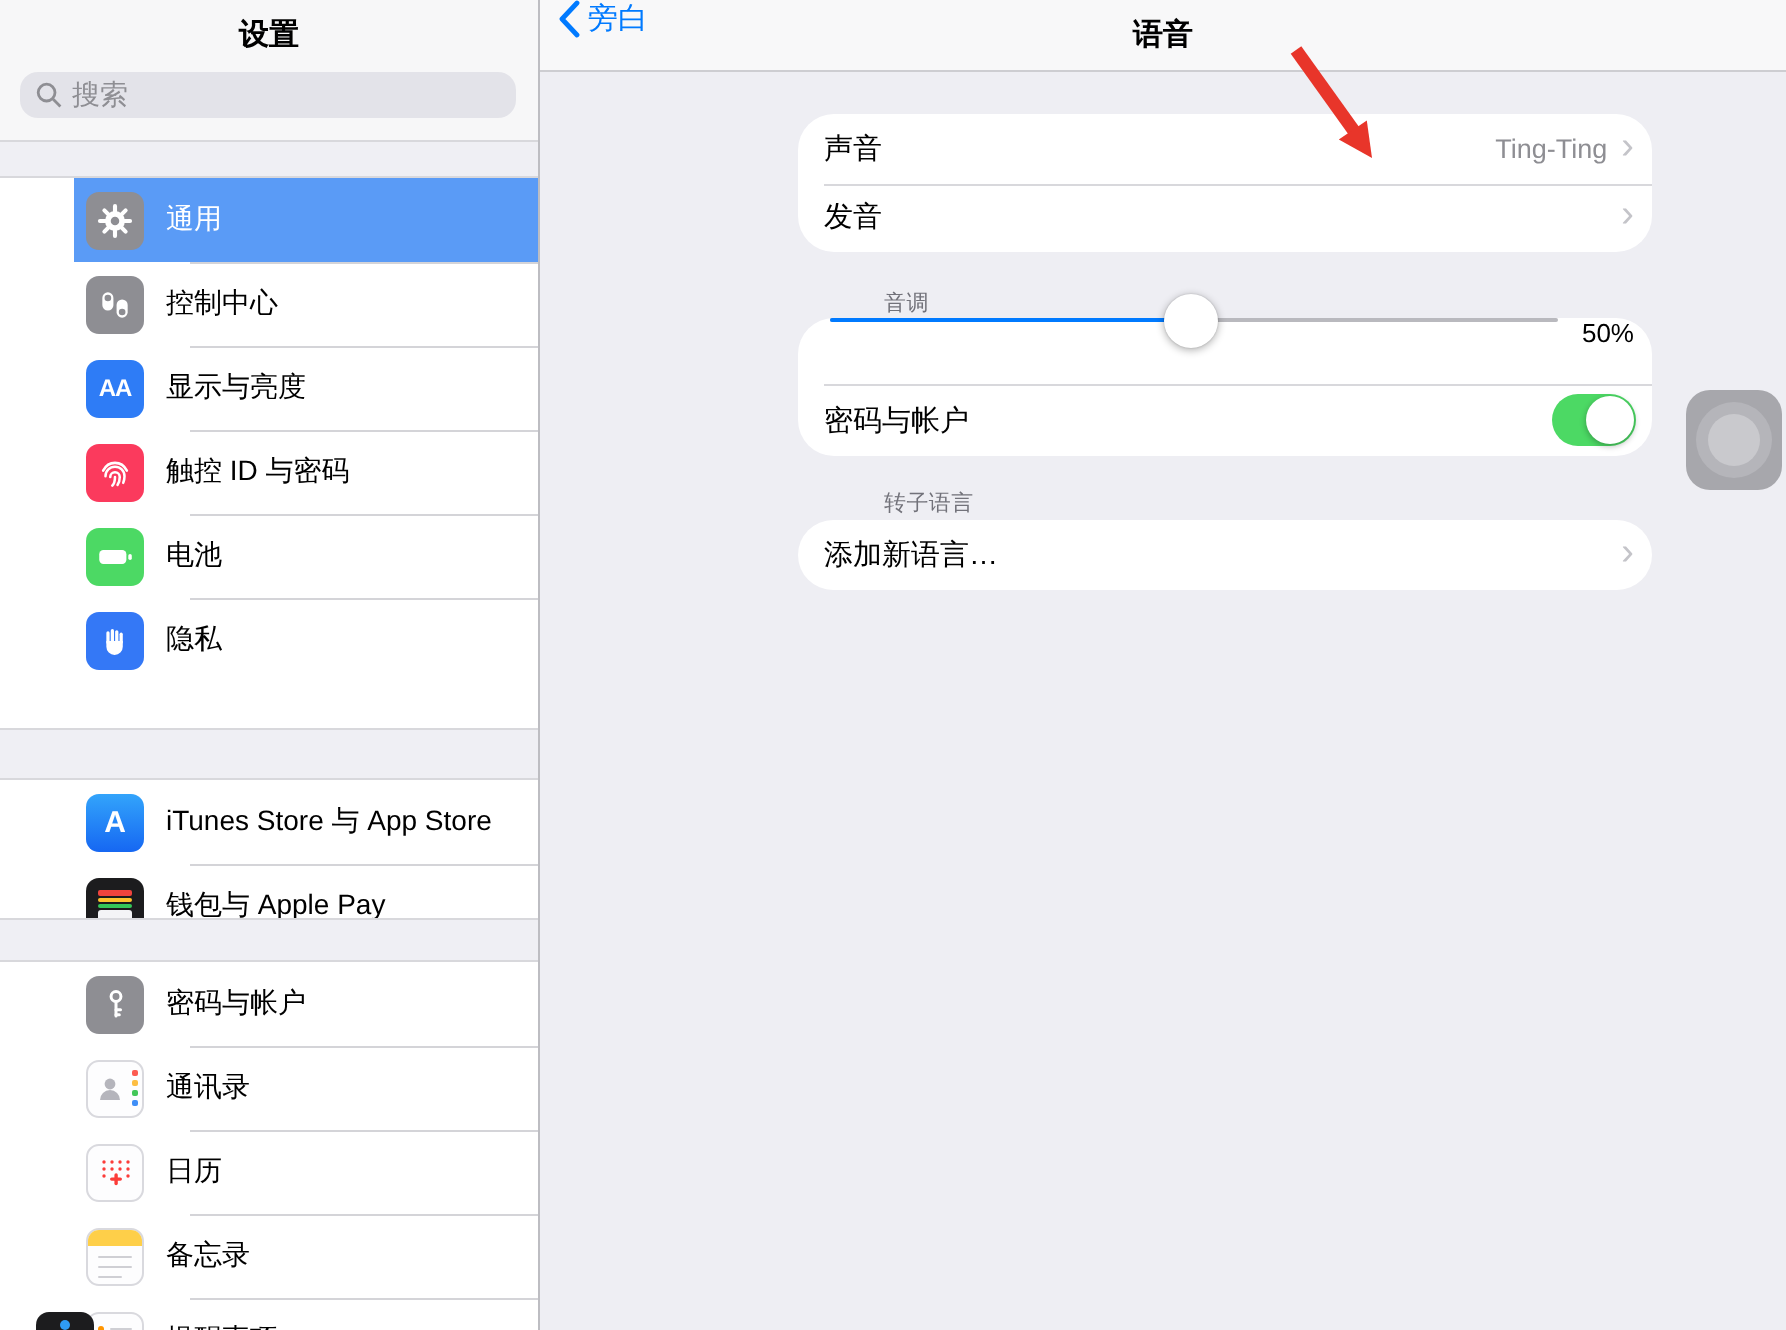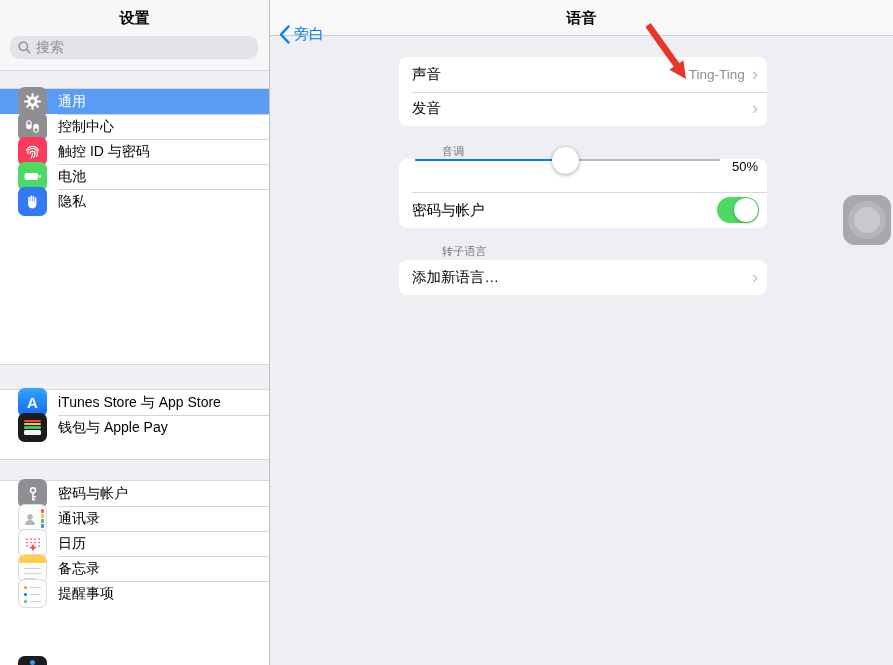--- a/index.html
+++ b/index.html
@@ -12,21 +12,21 @@
   .sb-top { position:absolute; left:0; top:0; width:100%; height:70px; background:#f7f7f8; }
   .sb-title { position:absolute; top:0; left:0; width:100%; height:36px; line-height:36px; text-align:center; font-size:15px; font-weight:700; color:#000; }
   .search-box { position:absolute; left:10px; right:11px; top:36px; height:23px; background:#e3e3e9; border-radius:9px; display:flex; align-items:center; padding:0 8px; gap:5px; }
   .search-ph { font-size:14px; color:#8e8e93; }
   .sb-gap { position:absolute; left:0; width:100%; background:#efeff4; border-top:1px solid #d8d8dc; border-bottom:1px solid #d8d8dc; }
   .gap1 { top:70px; height:19px; }
   .gap2 { top:364px; height:26px; }
   .gap3 { top:459px; height:22px; }
   .sb-group { position:absolute; left:0; width:100%; background:#fff; }
   .g1 { top:89px; } .g2 { top:390px; } .g3 { top:481px; }
-  .row { position:relative; height:25px; display:flex; align-items:center; padding-left:18px; gap:11px; cursor:default; }
+  .row { position:relative; height:42px; display:flex; align-items:center; padding-left:6px; gap:11px; cursor:default;margin-left:37px; }
   .row:not(:first-child)::before { content:""; position:absolute; left:58px; right:0; top:0; height:1px; background:#d4d4d8; }
   .row.selected { background:#5a9bf6; }
   .row.selected::before { display:none; }
   .row-label { font-size:14px; color:#000; white-space:nowrap; }
   .row.selected .row-label { color:#fff; }
 
   
   .ic { width:29px; height:29px; border-radius:6.5px; flex:none; display:flex; align-items:center; justify-content:center; position:relative; overflow:hidden; }
   .bg-gray { background:#8e8e93; }
   .ic-display { background:#2e7cf6; color:#fff; font-size:12px; font-weight:700; letter-spacing:-.5px; }
@@ -50,24 +50,24 @@
   .nt-line { position:absolute; left:5px; right:5px; height:1.4px; background:#cfcfd4; border-radius:1px; }
   .rm-row { position:absolute; left:5px; right:5px; height:3.4px; display:flex; align-items:center; gap:3px; }
   .rm-dot { width:3.4px; height:3.4px; border-radius:50%; flex:none; }
   .rm-line { flex:1; height:1.4px; background:#cfcfd4; border-radius:1px; }
   .ic-partial { position:absolute; left:18px; top:656px; width:29px; height:14px; border-radius:6.5px 6.5px 0 0; background:#1c1c1e; }
   .ic-partial::after { content:""; position:absolute; left:12px; top:4px; width:5px; height:5px; border-radius:50%; background:#2f9bf4; }
 
   
   .detail { position:absolute; left:270px; top:0; width:623px; height:665px; background:#eeeef3; }
   .nav { position:absolute; left:0; top:0; width:100%; height:36px; background:#f8f8f9; border-bottom:1px solid #cdcdd1; }
-  .nav-back { position:absolute; left:9px; top:16px; height:36px; display:flex; align-items:center; gap:4px; color:#007aff; font-size:15px; cursor:pointer; }
+  .nav-back { position:absolute; left:9px; top:0; height:36px; display:flex; gap:4px; color:#007aff; font-size:15px; cursor:pointer; }
   .nav-title { position:absolute; left:0; top:0; width:100%; height:36px; line-height:36px; text-align:center; font-size:15px; font-weight:700; color:#000; }
 
-  .card { position:absolute; left:129px; width:368px; background:#fff; border-radius:8px; }
+  .card { position:absolute; left:129px; width:427px; background:#fff; border-radius:18px; }
   .card1 { top:57px; height:69px; }
   .card2 { top:159px; height:69px; }
   .card3 { top:260px; height:34.5px; }
   .crow { position:relative; height:34.5px; display:flex; align-items:center; padding:0 9px 0 13px; }
   .crow + .crow::before { content:""; position:absolute; left:13px; right:0; top:0; height:1px; background:#d8d8dc; }
   .crow-label { font-size:14.5px; color:#000; flex:1; }
   .crow-value { font-size:13.5px; color:#8e8e93; margin-right:7px; }
   .chev { font-size:19px; color:#c4c4c9; line-height:1; font-weight:400; transform:translateY(-1px); }
   .sect-label { position:absolute; left:141px; font-size:11px; color:#72727a; letter-spacing:.2px;margin-left:31px; }
   .lbl1 { top:144px; } .lbl2 { top:244px; }
@@ -135,20 +135,24 @@
           <svg viewBox="0 0 24 24" width="19" height="19">
               <rect x="4" y="4" width="7" height="11.5" rx="3.5" fill="#fff"></rect>
               <circle cx="7.5" cy="7.6" r="2.1" fill="#8e8e93"></circle>
               <rect x="13" y="8.5" width="7" height="11.5" rx="3.5" fill="#fff"></rect>
               <circle cx="16.5" cy="16.4" r="2.1" fill="#8e8e93"></circle>
             </svg>
         </span>
         <span class="row-label">控制中心</span>
       </div>
       <div class="row">
+        <span class="ic ic-display">AA</span>
+        <span class="row-label">显示与亮度</span>
+      </div>
+      <div class="row">
         <span class="ic ic-touchid">
           <svg viewBox="0 0 24 24" width="19" height="19" fill="none" stroke="#fff" stroke-width="1.6" stroke-linecap="round">
               <path d="M4.5 10.5C6.1 7.4 8.8 5.6 12 5.6s5.9 1.8 7.5 4.9"></path>
               <path d="M6 14a6 6 0 0 1 12 0c0 1.6-.3 3-.8 4.2"></path>
               <path d="M9 14.5a3 3 0 0 1 6 0c0 2.1-.5 3.8-1.4 5"></path>
               <path d="M12 14.5c0 2.4-.6 4.3-1.7 5.5"></path>
             </svg>
         </span>
         <span class="row-label">触控 ID 与密码</span>
       </div>

